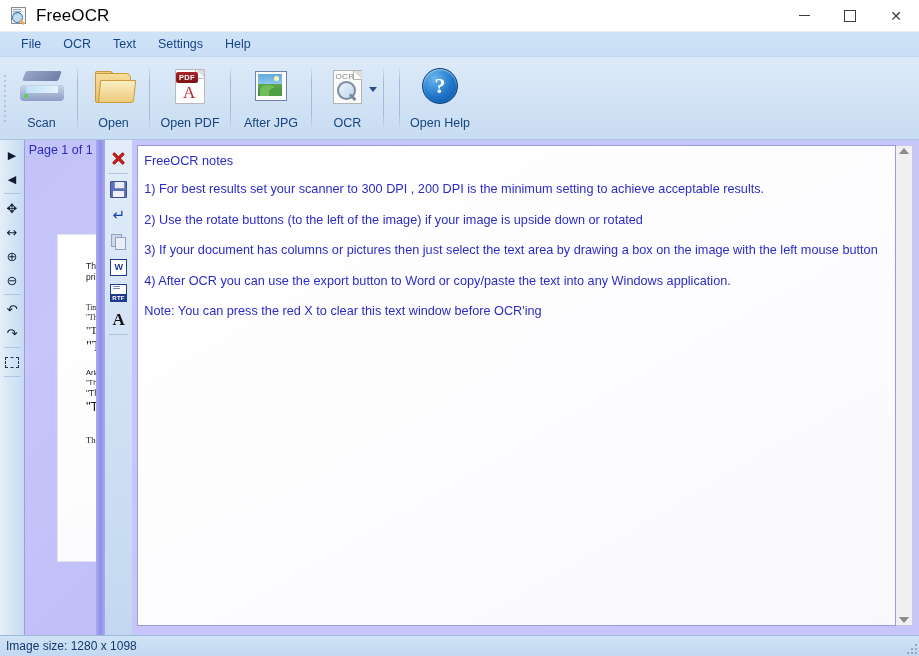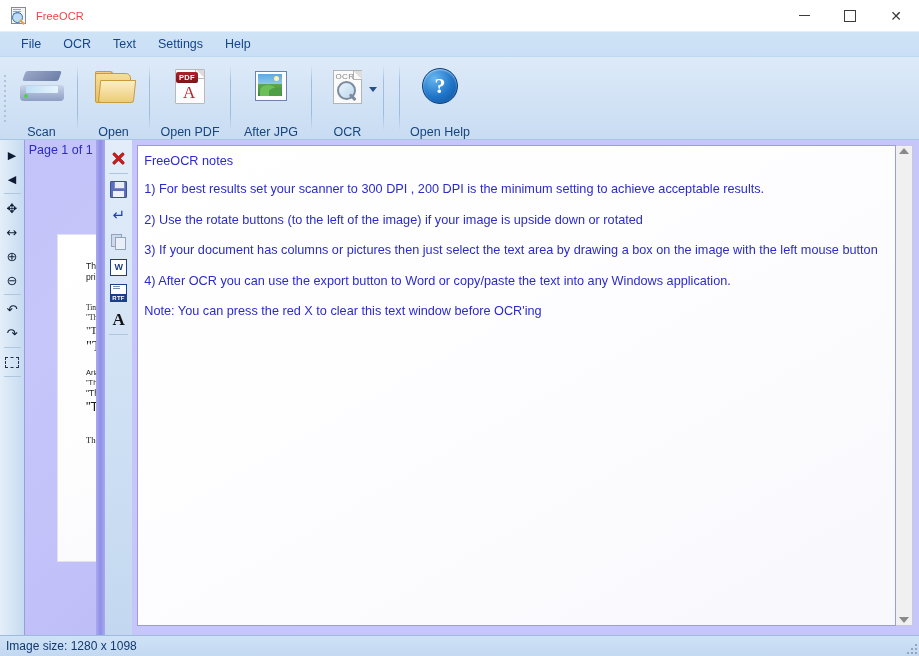--- a/index.html
+++ b/index.html
@@ -37,21 +37,21 @@
   .ti-glass{
     position:absolute;left:2px;top:5px;width:9px;height:9px;
     border:1.6px solid #2f6fb5;border-radius:50%;
     background:rgba(150,200,240,.55);
   }
   .ti-handle{
     position:absolute;left:10px;top:12px;width:6px;height:2px;
     background:#e8a33d;transform:rotate(45deg);transform-origin:left center;
   }
   .title-text{
-    font-size:11px;color:#ef4444;letter-spacing:0.1px;
+    font-size:17px;color:#000000;letter-spacing:0.1px;
   }
   .winbtns{
     position:absolute;right:0;top:0;height:31px;display:flex;
   }
   .winbtn{
     width:46px;height:31px;display:flex;align-items:center;justify-content:center;
     color:#3a3a3a;
   }
   .wb-min{width:11px;height:1px;background:#3c3c3c;}
   .wb-max{width:10px;height:10px;border:1.2px solid #3c3c3c;}
@@ -74,21 +74,21 @@
     background:linear-gradient(to bottom,#ddeaf8 0%,#d4e4f6 45%,#c8dcf2 100%);
     display:flex;align-items:stretch;position:relative;
     border-bottom:1px solid #a8c6e4;
   }
   .ribgrip{
     width:9px;display:flex;flex-direction:column;justify-content:center;align-items:center;gap:3px;
     padding:10px 0;
   }
   .ribgrip i{width:2px;height:2px;background:#9db9d8;border-radius:50%;display:block;}
   .ribbtn{
-    width:65px;display:flex;flex-direction:column;align-items:center;justify-content:space-between;
+    width:65px;display:flex;flex-direction:column;align-items:center;justify-content:flex-start;
     padding-top:8px;position:relative;cursor:default;
   }
   .ribbtn .lbl{
     font-size:12.5px;color:#16447f;margin-top:9px;white-space:nowrap;
   }
   .ribbtn.wide{width:74px;}
   .ribsep{
     width:1px;margin:8px 3px;
     background:linear-gradient(to bottom,rgba(150,180,215,0) 0%,#9fbedd 25%,#9fbedd 75%,rgba(150,180,215,0) 100%);
   }

